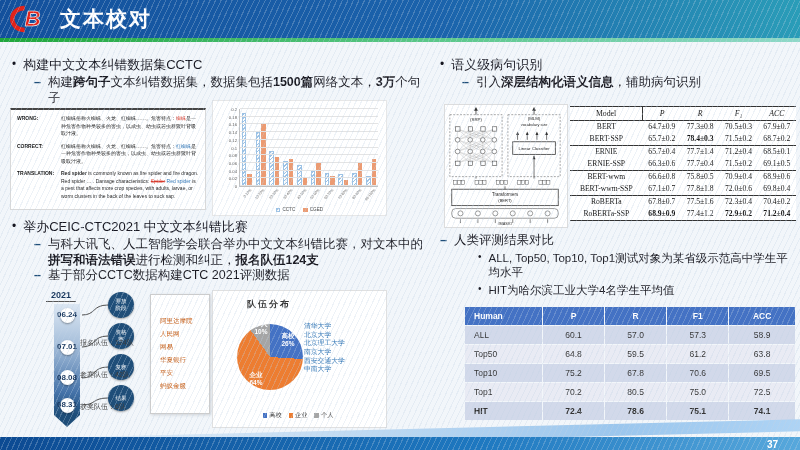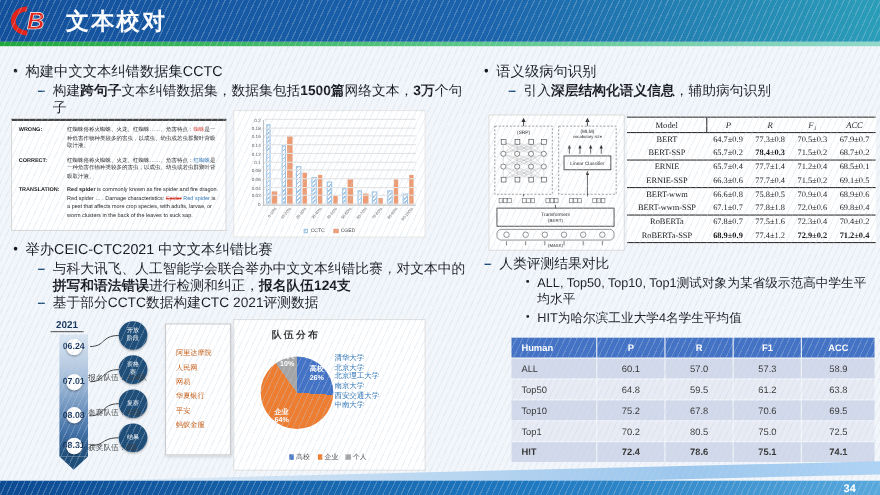--- a/index.html
+++ b/index.html
@@ -576,14 +576,14 @@
           <td class="bd">72.4</td>
           <td class="bd">78.6</td>
           <td class="bd">75.1</td>
           <td class="bd">74.1</td>
         </tr>
   </tbody>
     </table>
 
   <div class="footer-swoosh"></div>
   <div class="footer-bar"></div>
-  <div class="page-num">34</div>
+  <div class="page-num">37</div>
 </div>
 
 </body></html>

